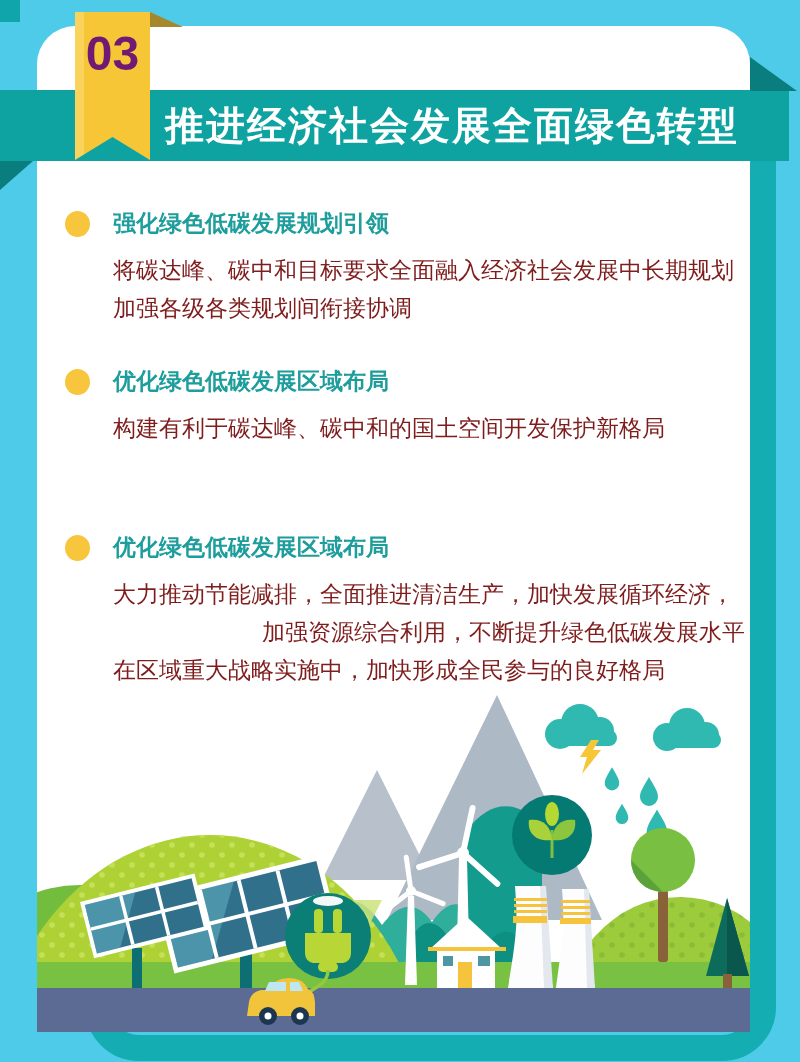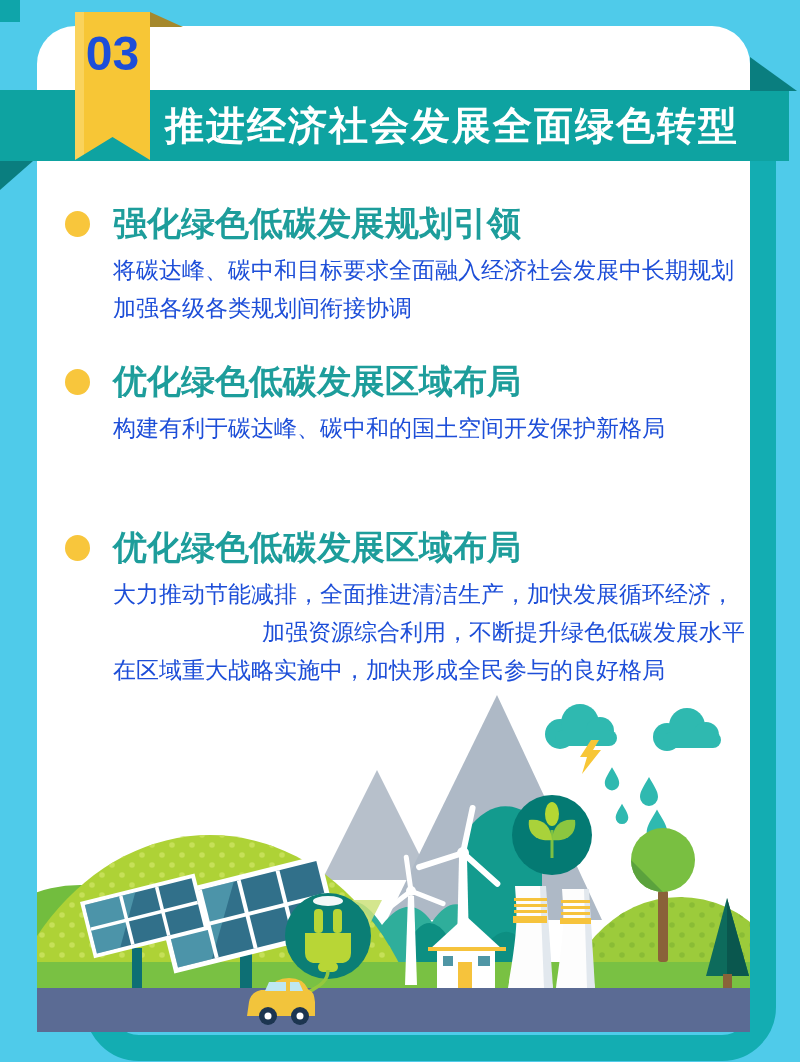--- a/index.html
+++ b/index.html
@@ -25,27 +25,27 @@
     clip-path:polygon(0 0,100% 100%,0 100%);z-index:4;}
   .title{position:absolute;left:165px;top:90px;height:71px;line-height:71px;
     font-size:39px;font-weight:700;color:#ffffff;letter-spacing:2px;z-index:5;white-space:nowrap;}
   
   .ribbon{position:absolute;left:75px;top:12px;width:75px;height:148px;
     background:linear-gradient(90deg,#fad35c 0 9px,#f7c636 9px);
     clip-path:polygon(0 0,100% 0,100% 100%,50% 84.5%,0 100%);z-index:5;}
   .ribbon-fold{position:absolute;left:150px;top:12px;width:33px;height:15px;background:#a5882c;
     clip-path:polygon(0 0,100% 100%,0 100%);z-index:5;}
   .badge-number{position:absolute;left:75px;top:26px;width:75px;text-align:center;
-    font-size:48px;font-weight:700;color:#1d4ed8;z-index:6;}
+    font-size:48px;font-weight:700;color:#701a75;z-index:6;}
   
   .section{position:absolute;left:113px;right:55px;z-index:4;}
   .section-1{top:208px;} .section-2{top:366px;} .section-3{top:532px;}
   .bullet{position:absolute;left:-48px;top:3px;width:25px;height:26px;border-radius:50%;background:#f8c63c;}
-  .heading{font-size:34px;font-weight:700;color:#1d9d9b;line-height:30px;white-space:nowrap;}
-  .body{margin-top:13px;font-size:23px;color:#1d4ed8;line-height:38px;}
+  .heading{font-size:23px;font-weight:700;color:#1d9d9b;line-height:30px;white-space:nowrap;}
+  .body{margin-top:13px;font-size:23px;color:#7f1d1d;line-height:38px;}
   .body .line{white-space:nowrap;}
   .outdent{margin-left:-46px;text-align:right;}
   .illustration{position:absolute;left:37px;top:690px;z-index:3;}
 </style>
 </head>
 <body>
 
 <div class="canvas">
 
   <div class="frame"></div>

